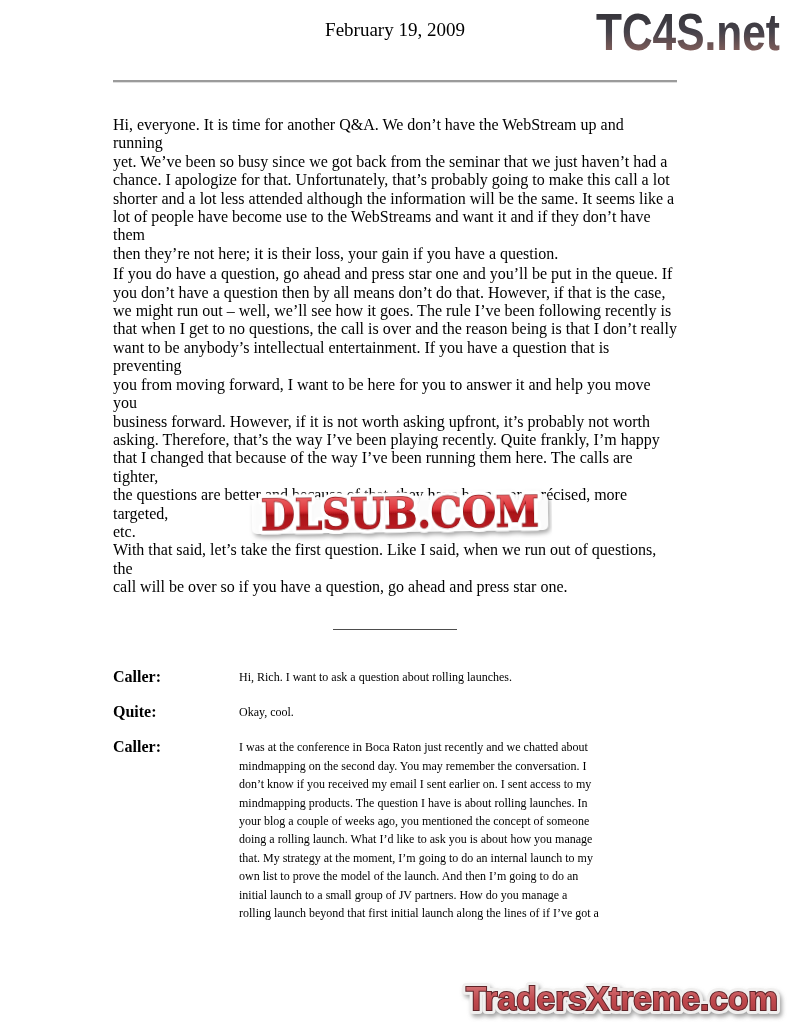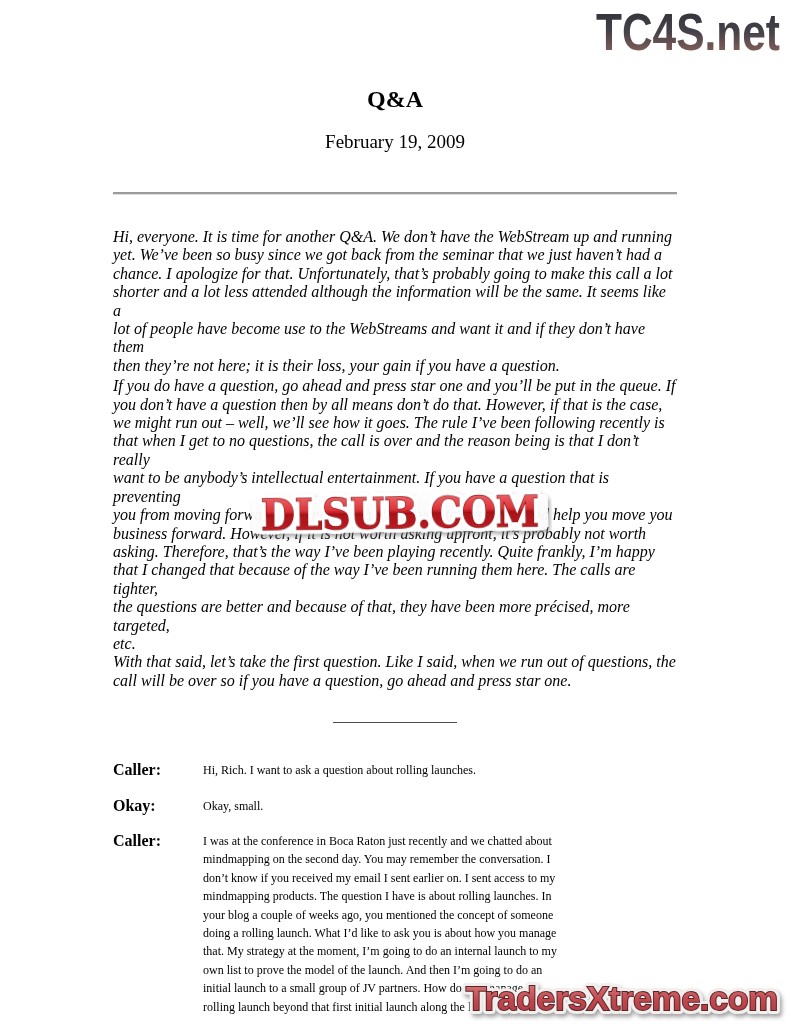--- a/index.html
+++ b/index.html
@@ -18,30 +18,30 @@
   .logo-top { position:absolute; top:2px; right:8px; }
 
   
   .title { margin-top:86px; text-align:center; font-size:24px; line-height:26px; font-weight:bold; }
   .date  { margin-top:20px; text-align:center; font-size:19px; line-height:20px; }
 
   
   .rule { margin-top:40px; height:2px; background:#9b9b9b; box-shadow:0 1px 0 #dedede; }
 
   
-  .para { font-size:16px; line-height:18.4px; white-space:pre-line;font-style:italic; }
+  .para { font-size:16px; line-height:18.4px; white-space:pre-line; }
   .p1 { margin-top:34px; }
   .p2 { margin-top:2px; }
   .p3 { }
 
   .divider { margin:32px auto 0 auto; width:124px; border-top:1.5px solid #4d4d4d; }
 
   
   .dialogue { margin-top:38px; }
-  .dlg-row { display:grid; grid-template-columns:90px 1fr; margin-bottom:17px; }
+  .dlg-row { display:grid; grid-template-columns:90px 1fr; margin-bottom:17px;gap:36px; }
   .speaker { font-weight:bold; font-size:16px; line-height:18.4px; }
   .speech  { font-size:12px; line-height:18.4px; white-space:pre-line; }
 
   
   .stamp { position:absolute; top:484px; left:248px; transform:rotate(-0.8deg); }
 
   
   .logo-bottom { position:absolute; top:976px; right:2px; }
 </style>
 </head>
@@ -57,21 +57,20 @@
           <stop offset="0.5" stop-color="#46424a"></stop>
           <stop offset="1" stop-color="#9c6a61"></stop>
         </linearGradient>
       </defs>
       <text x="95" y="48" text-anchor="middle" font-family="'Liberation Sans', sans-serif" font-weight="bold" font-size="52" textLength="184" lengthAdjust="spacingAndGlyphs" fill="url(#g-tc4s)">TC4S.net</text>
     </svg>
   </div>
 
   <div class="content">
 
-    <div class="title">Q&amp;A</div>
     <div class="date">February 19, 2009</div>
 
     <div class="rule"></div>
 
     <div class="para p1">Hi, everyone. It is time for another Q&amp;A. We don’t have the WebStream up and running
 yet. We’ve been so busy since we got back from the seminar that we just haven’t had a
 chance. I apologize for that. Unfortunately, that’s probably going to make this call a lot
 shorter and a lot less attended although the information will be the same. It seems like a
 lot of people have become use to the WebStreams and want it and if they don’t have them
 then they’re not here; it is their loss, your gain if you have a question.</div>
@@ -92,22 +91,22 @@
     <div class="divider"></div>
 
     <div class="dialogue">
 
       <div class="dlg-row">
         <div class="speaker">Caller:</div>
         <div class="speech">Hi, Rich. I want to ask a question about rolling launches.</div>
       </div>
 
       <div class="dlg-row">
-        <div class="speaker">Okay:</div>
-        <div class="speech">Okay, small.</div>
+        <div class="speaker">Quite:</div>
+        <div class="speech">Okay, cool.</div>
       </div>
 
       <div class="dlg-row">
         <div class="speaker">Caller:</div>
         <div class="speech">I was at the conference in Boca Raton just recently and we chatted about
 mindmapping on the second day. You may remember the conversation. I
 don’t know if you received my email I sent earlier on. I sent access to my
 mindmapping products. The question I have is about rolling launches. In
 your blog a couple of weeks ago, you mentioned the concept of someone
 doing a rolling launch. What I’d like to ask you is about how you manage

